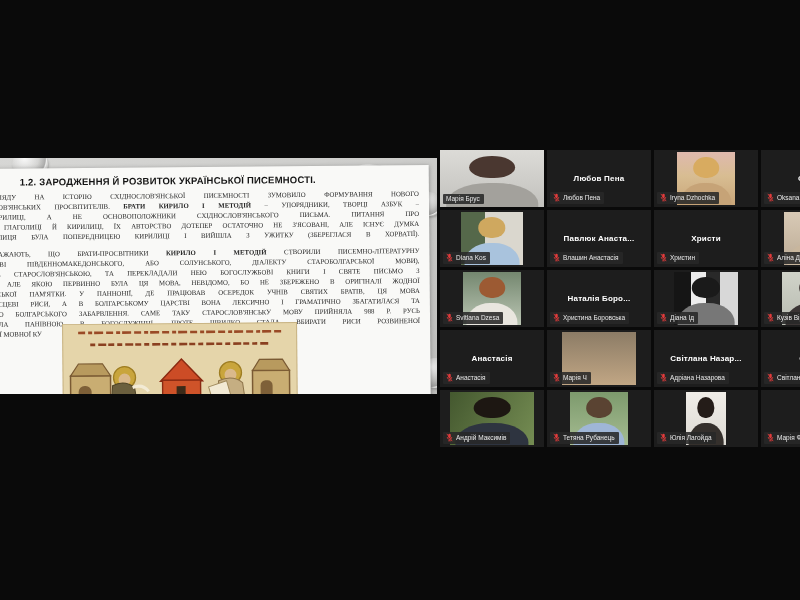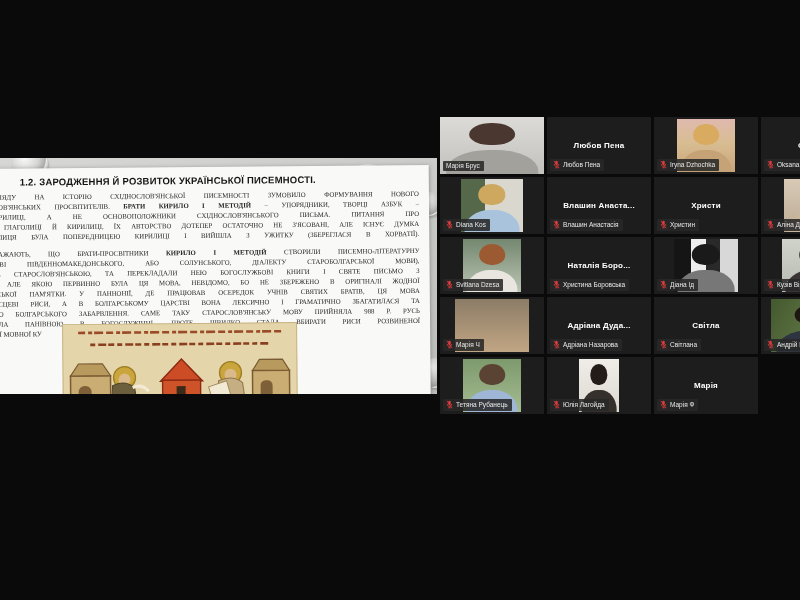--- a/index.html
+++ b/index.html
@@ -18,21 +18,21 @@
                font-weight:bold;color:#141414;letter-spacing:.2px;white-space:nowrap;}
   .para{margin:5px 10px 0 38px;}
   .ln{font-family:"Liberation Serif","DejaVu Serif",serif;font-size:6.8px;line-height:10px;height:10px;
       color:#262626;text-align:justify;text-align-last:justify;overflow:hidden;}
   .ln.last{text-align-last:left;}
   .ln b{font-weight:bold;}
   .manuscript{position:absolute;left:110px;top:156px;width:235px;height:130px;}
 
   
   .grid-wrap{position:absolute;left:440px;top:117px;width:360px;height:360px;overflow:hidden;}
-  .grid{display:grid;grid-template-columns:repeat(4,104px);grid-auto-rows:57px;gap:3px;}
+  .grid{display:grid;grid-template-columns:repeat(4,104px);grid-auto-rows:57px;gap:3px;margin-top:33px;}
   .tile{position:relative;background:#1d1d1d;overflow:hidden;display:flex;align-items:center;justify-content:center;}
   .tile.active{box-shadow:inset 0 0 0 2px #a6ce4e, inset 0 0 0 3px #d3e79a;}
   .center-name{position:absolute;inset:0;display:flex;align-items:center;justify-content:center;
                font-size:8px;font-weight:bold;color:#fff;letter-spacing:.2px;white-space:nowrap;}
   .name-label{position:absolute;left:3px;bottom:3px;display:flex;align-items:center;gap:3px;
               background:rgba(40,40,40,.88);padding:1px 4px 2px 3px;border-radius:1px;
               font-size:6.5px;color:#e9e9e9;white-space:nowrap;max-width:96%;overflow:hidden;}
   .mic{display:flex;align-items:center;}
   
   .photo{position:relative;overflow:hidden;flex:0 0 auto;}
@@ -190,21 +190,21 @@
           <line x1="5" y1="9.2" x2="5" y2="11" stroke="#e23b3b" stroke-width="1.1"></line>
           <line x1="3" y1="11.3" x2="7" y2="11.3" stroke="#e23b3b" stroke-width="1.1"></line>
           <line x1="1.2" y1="1.2" x2="8.8" y2="11.8" stroke="#e23b3b" stroke-width="1.2"></line>
         </svg>
       </span>
       <span class="label-text">Diana Kos</span>
     </div>
   </div>
       <div class="tile">
 
-    <div class="center-name">Влашин  Анаста...</div>
+    <div class="center-name">Павлюк  Анаста...</div>
     <div class="name-label">
       <span class="mic">
         <svg width="7" height="9" viewBox="0 0 10 13">
           <rect x="3.2" y="1" width="3.6" height="6.2" rx="1.8" fill="#e23b3b"></rect>
           <path d="M1.7 5.8a3.3 3.3 0 0 0 6.6 0" stroke="#e23b3b" fill="none" stroke-width="1.1"></path>
           <line x1="5" y1="9.2" x2="5" y2="11" stroke="#e23b3b" stroke-width="1.1"></line>
           <line x1="3" y1="11.3" x2="7" y2="11.3" stroke="#e23b3b" stroke-width="1.1"></line>
           <line x1="1.2" y1="1.2" x2="8.8" y2="11.8" stroke="#e23b3b" stroke-width="1.2"></line>
         </svg>
       </span>
@@ -301,38 +301,54 @@
           <path d="M1.7 5.8a3.3 3.3 0 0 0 6.6 0" stroke="#e23b3b" fill="none" stroke-width="1.1"></path>
           <line x1="5" y1="9.2" x2="5" y2="11" stroke="#e23b3b" stroke-width="1.1"></line>
           <line x1="3" y1="11.3" x2="7" y2="11.3" stroke="#e23b3b" stroke-width="1.1"></line>
           <line x1="1.2" y1="1.2" x2="8.8" y2="11.8" stroke="#e23b3b" stroke-width="1.2"></line>
         </svg>
       </span>
       <span class="label-text">Кузів Віра</span>
     </div>
   </div>
       <div class="tile">
+
+    <div class="center-name">Анастасія</div>
+    <div class="name-label">
+      <span class="mic">
+        <svg width="7" height="9" viewBox="0 0 10 13">
+          <rect x="3.2" y="1" width="3.6" height="6.2" rx="1.8" fill="#e23b3b"></rect>
+          <path d="M1.7 5.8a3.3 3.3 0 0 0 6.6 0" stroke="#e23b3b" fill="none" stroke-width="1.1"></path>
+          <line x1="5" y1="9.2" x2="5" y2="11" stroke="#e23b3b" stroke-width="1.1"></line>
+          <line x1="3" y1="11.3" x2="7" y2="11.3" stroke="#e23b3b" stroke-width="1.1"></line>
+          <line x1="1.2" y1="1.2" x2="8.8" y2="11.8" stroke="#e23b3b" stroke-width="1.2"></line>
+        </svg>
+      </span>
+      <span class="label-text">Анастасія</span>
+    </div>
+  </div>
+      <div class="tile">
     <div class="photo p-building"></div>
 
     <div class="name-label">
       <span class="mic">
         <svg width="7" height="9" viewBox="0 0 10 13">
           <rect x="3.2" y="1" width="3.6" height="6.2" rx="1.8" fill="#e23b3b"></rect>
           <path d="M1.7 5.8a3.3 3.3 0 0 0 6.6 0" stroke="#e23b3b" fill="none" stroke-width="1.1"></path>
           <line x1="5" y1="9.2" x2="5" y2="11" stroke="#e23b3b" stroke-width="1.1"></line>
           <line x1="3" y1="11.3" x2="7" y2="11.3" stroke="#e23b3b" stroke-width="1.1"></line>
           <line x1="1.2" y1="1.2" x2="8.8" y2="11.8" stroke="#e23b3b" stroke-width="1.2"></line>
         </svg>
       </span>
       <span class="label-text">Марія Ч</span>
     </div>
   </div>
       <div class="tile">
 
-    <div class="center-name">Адріана  Дуда...</div>
+    <div class="center-name">Світлана  Назар...</div>
     <div class="name-label">
       <span class="mic">
         <svg width="7" height="9" viewBox="0 0 10 13">
           <rect x="3.2" y="1" width="3.6" height="6.2" rx="1.8" fill="#e23b3b"></rect>
           <path d="M1.7 5.8a3.3 3.3 0 0 0 6.6 0" stroke="#e23b3b" fill="none" stroke-width="1.1"></path>
           <line x1="5" y1="9.2" x2="5" y2="11" stroke="#e23b3b" stroke-width="1.1"></line>
           <line x1="3" y1="11.3" x2="7" y2="11.3" stroke="#e23b3b" stroke-width="1.1"></line>
           <line x1="1.2" y1="1.2" x2="8.8" y2="11.8" stroke="#e23b3b" stroke-width="1.2"></line>
         </svg>
       </span>

